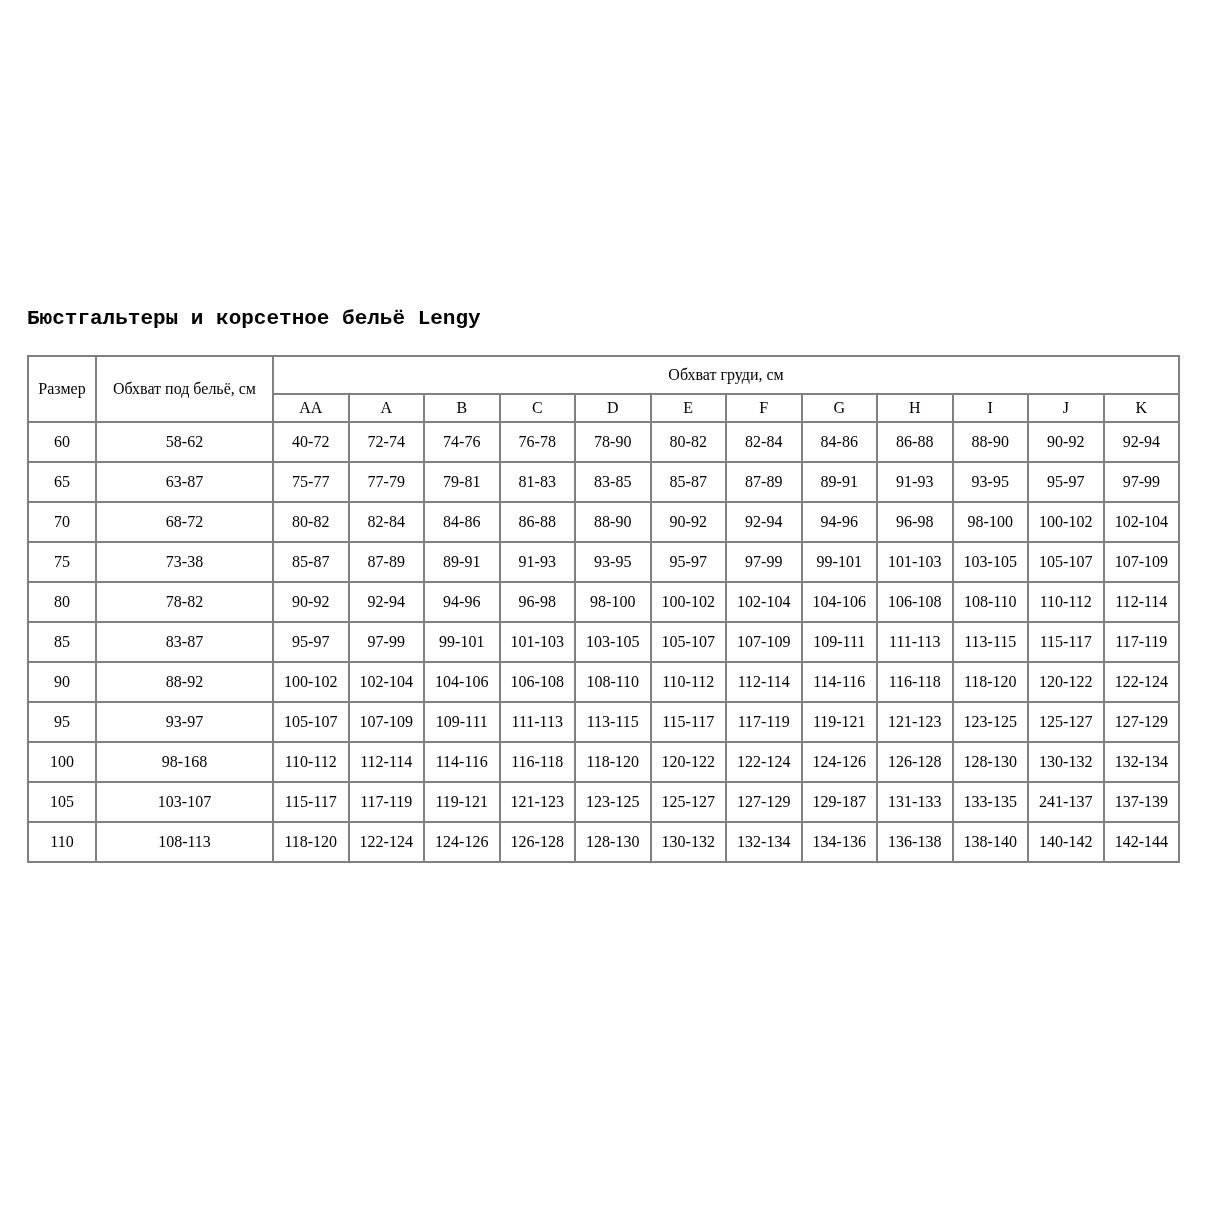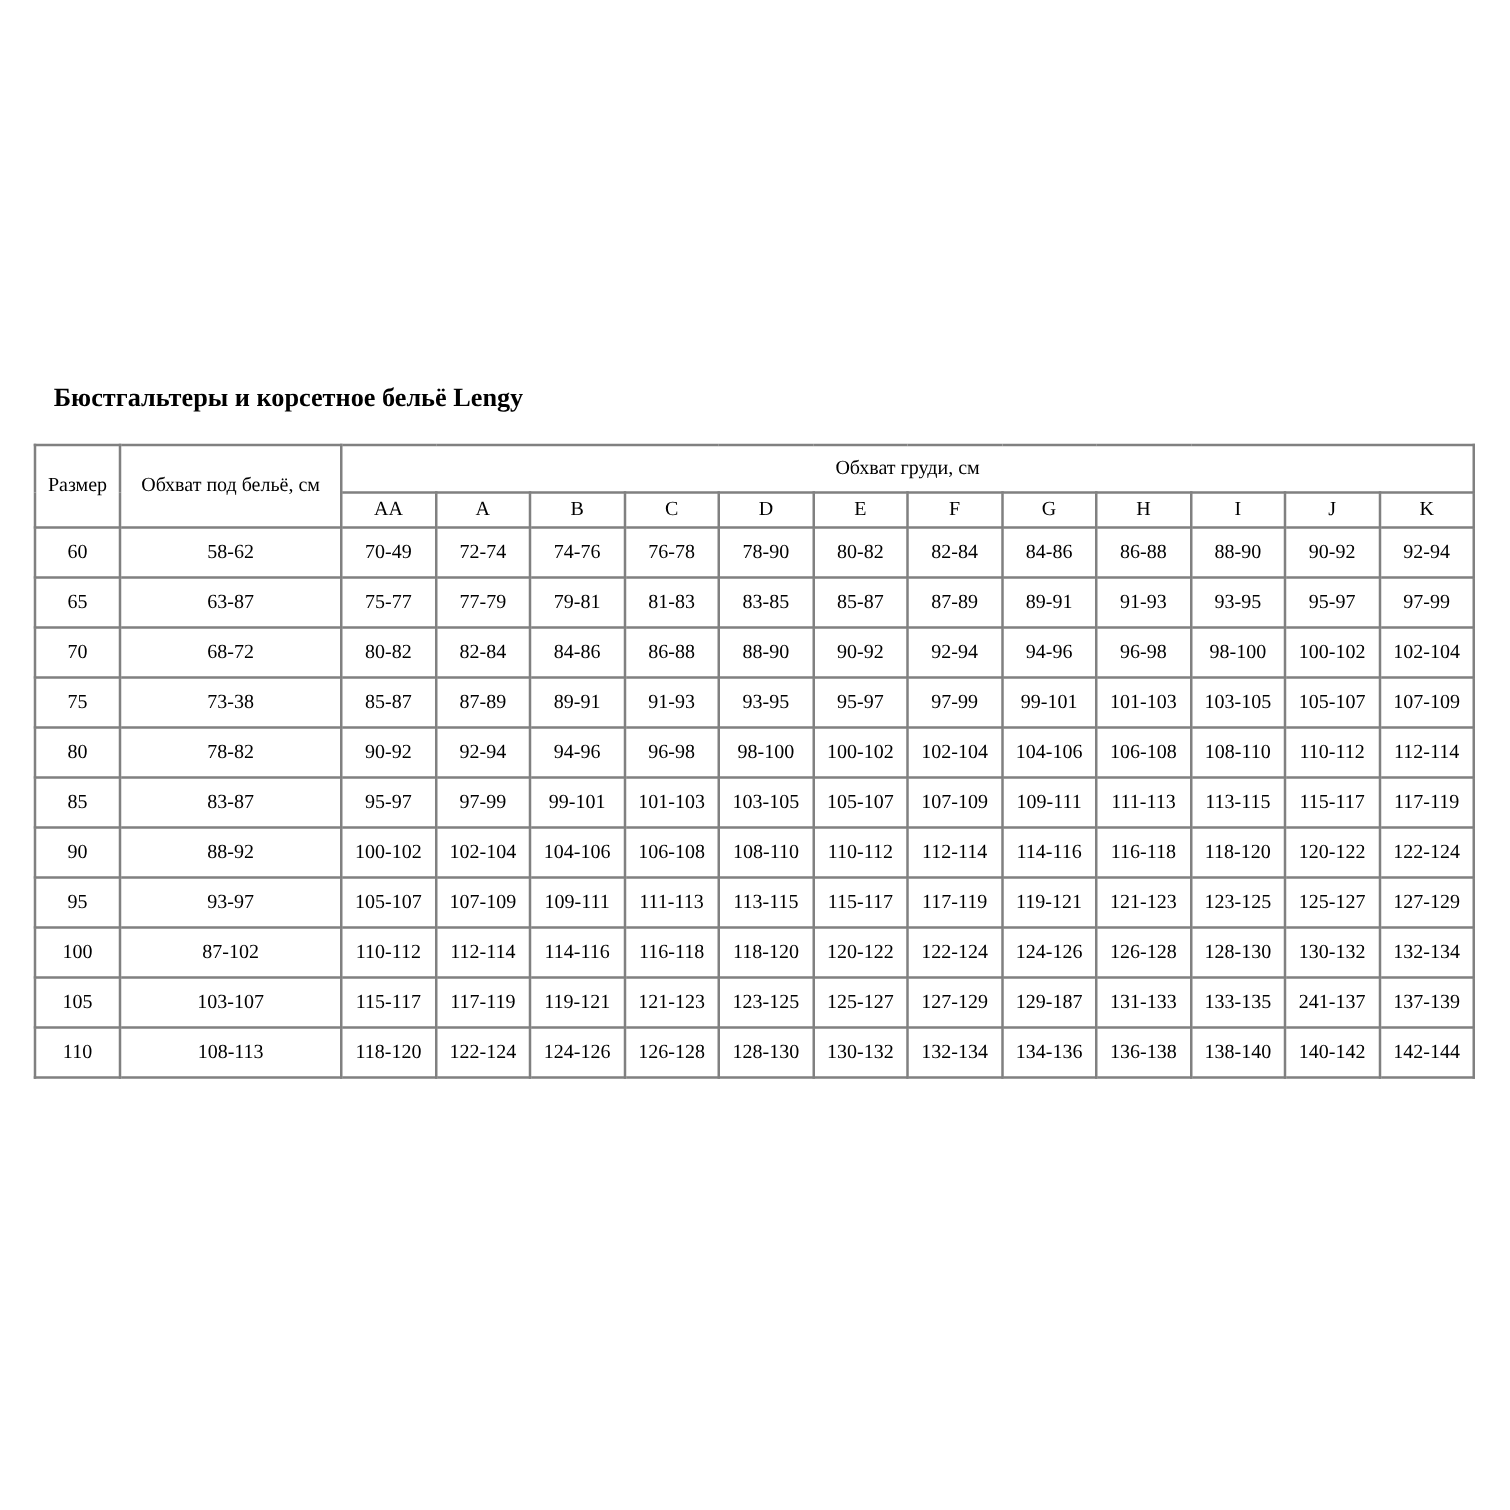--- a/index.html
+++ b/index.html
@@ -11,25 +11,25 @@
     width: 1208px;
     height: 1208px;
     color: #000000;
     font-family: "Liberation Serif", serif;
   }
   .page {
     padding: 306px 27px 0 27px;
     box-sizing: border-box;
   }
   .page-title {
-    font-family: Liberation Serif, serif;
+    font-family: Liberation Mono, monospace;
     font-size: 21px;
     font-weight: bold;
     line-height: 1.2;
-    margin: 0 0 24px 16px;
+    margin: 0 0 24px 0;
     color: #000000;
   }
   table.size-table {
     border-collapse: collapse;
     table-layout: fixed;
     width: 1151px;
   }
   .size-table th,
   .size-table td {
     border: 2px solid var(--border-color, #808080);
@@ -76,21 +76,21 @@
           <th>H</th>
           <th>I</th>
           <th>J</th>
           <th>K</th>
         </tr>
     </thead>
     <tbody>
         <tr>
           <td>60</td>
           <td>58-62</td>
-          <td>70-49</td>
+          <td>40-72</td>
           <td>72-74</td>
           <td>74-76</td>
           <td>76-78</td>
           <td>78-90</td>
           <td>80-82</td>
           <td>82-84</td>
           <td>84-86</td>
           <td>86-88</td>
           <td>88-90</td>
           <td>90-92</td>
@@ -203,21 +203,21 @@
           <td>115-117</td>
           <td>117-119</td>
           <td>119-121</td>
           <td>121-123</td>
           <td>123-125</td>
           <td>125-127</td>
           <td>127-129</td>
         </tr>
         <tr>
           <td>100</td>
-          <td>87-102</td>
+          <td>98-168</td>
           <td>110-112</td>
           <td>112-114</td>
           <td>114-116</td>
           <td>116-118</td>
           <td>118-120</td>
           <td>120-122</td>
           <td>122-124</td>
           <td>124-126</td>
           <td>126-128</td>
           <td>128-130</td>

